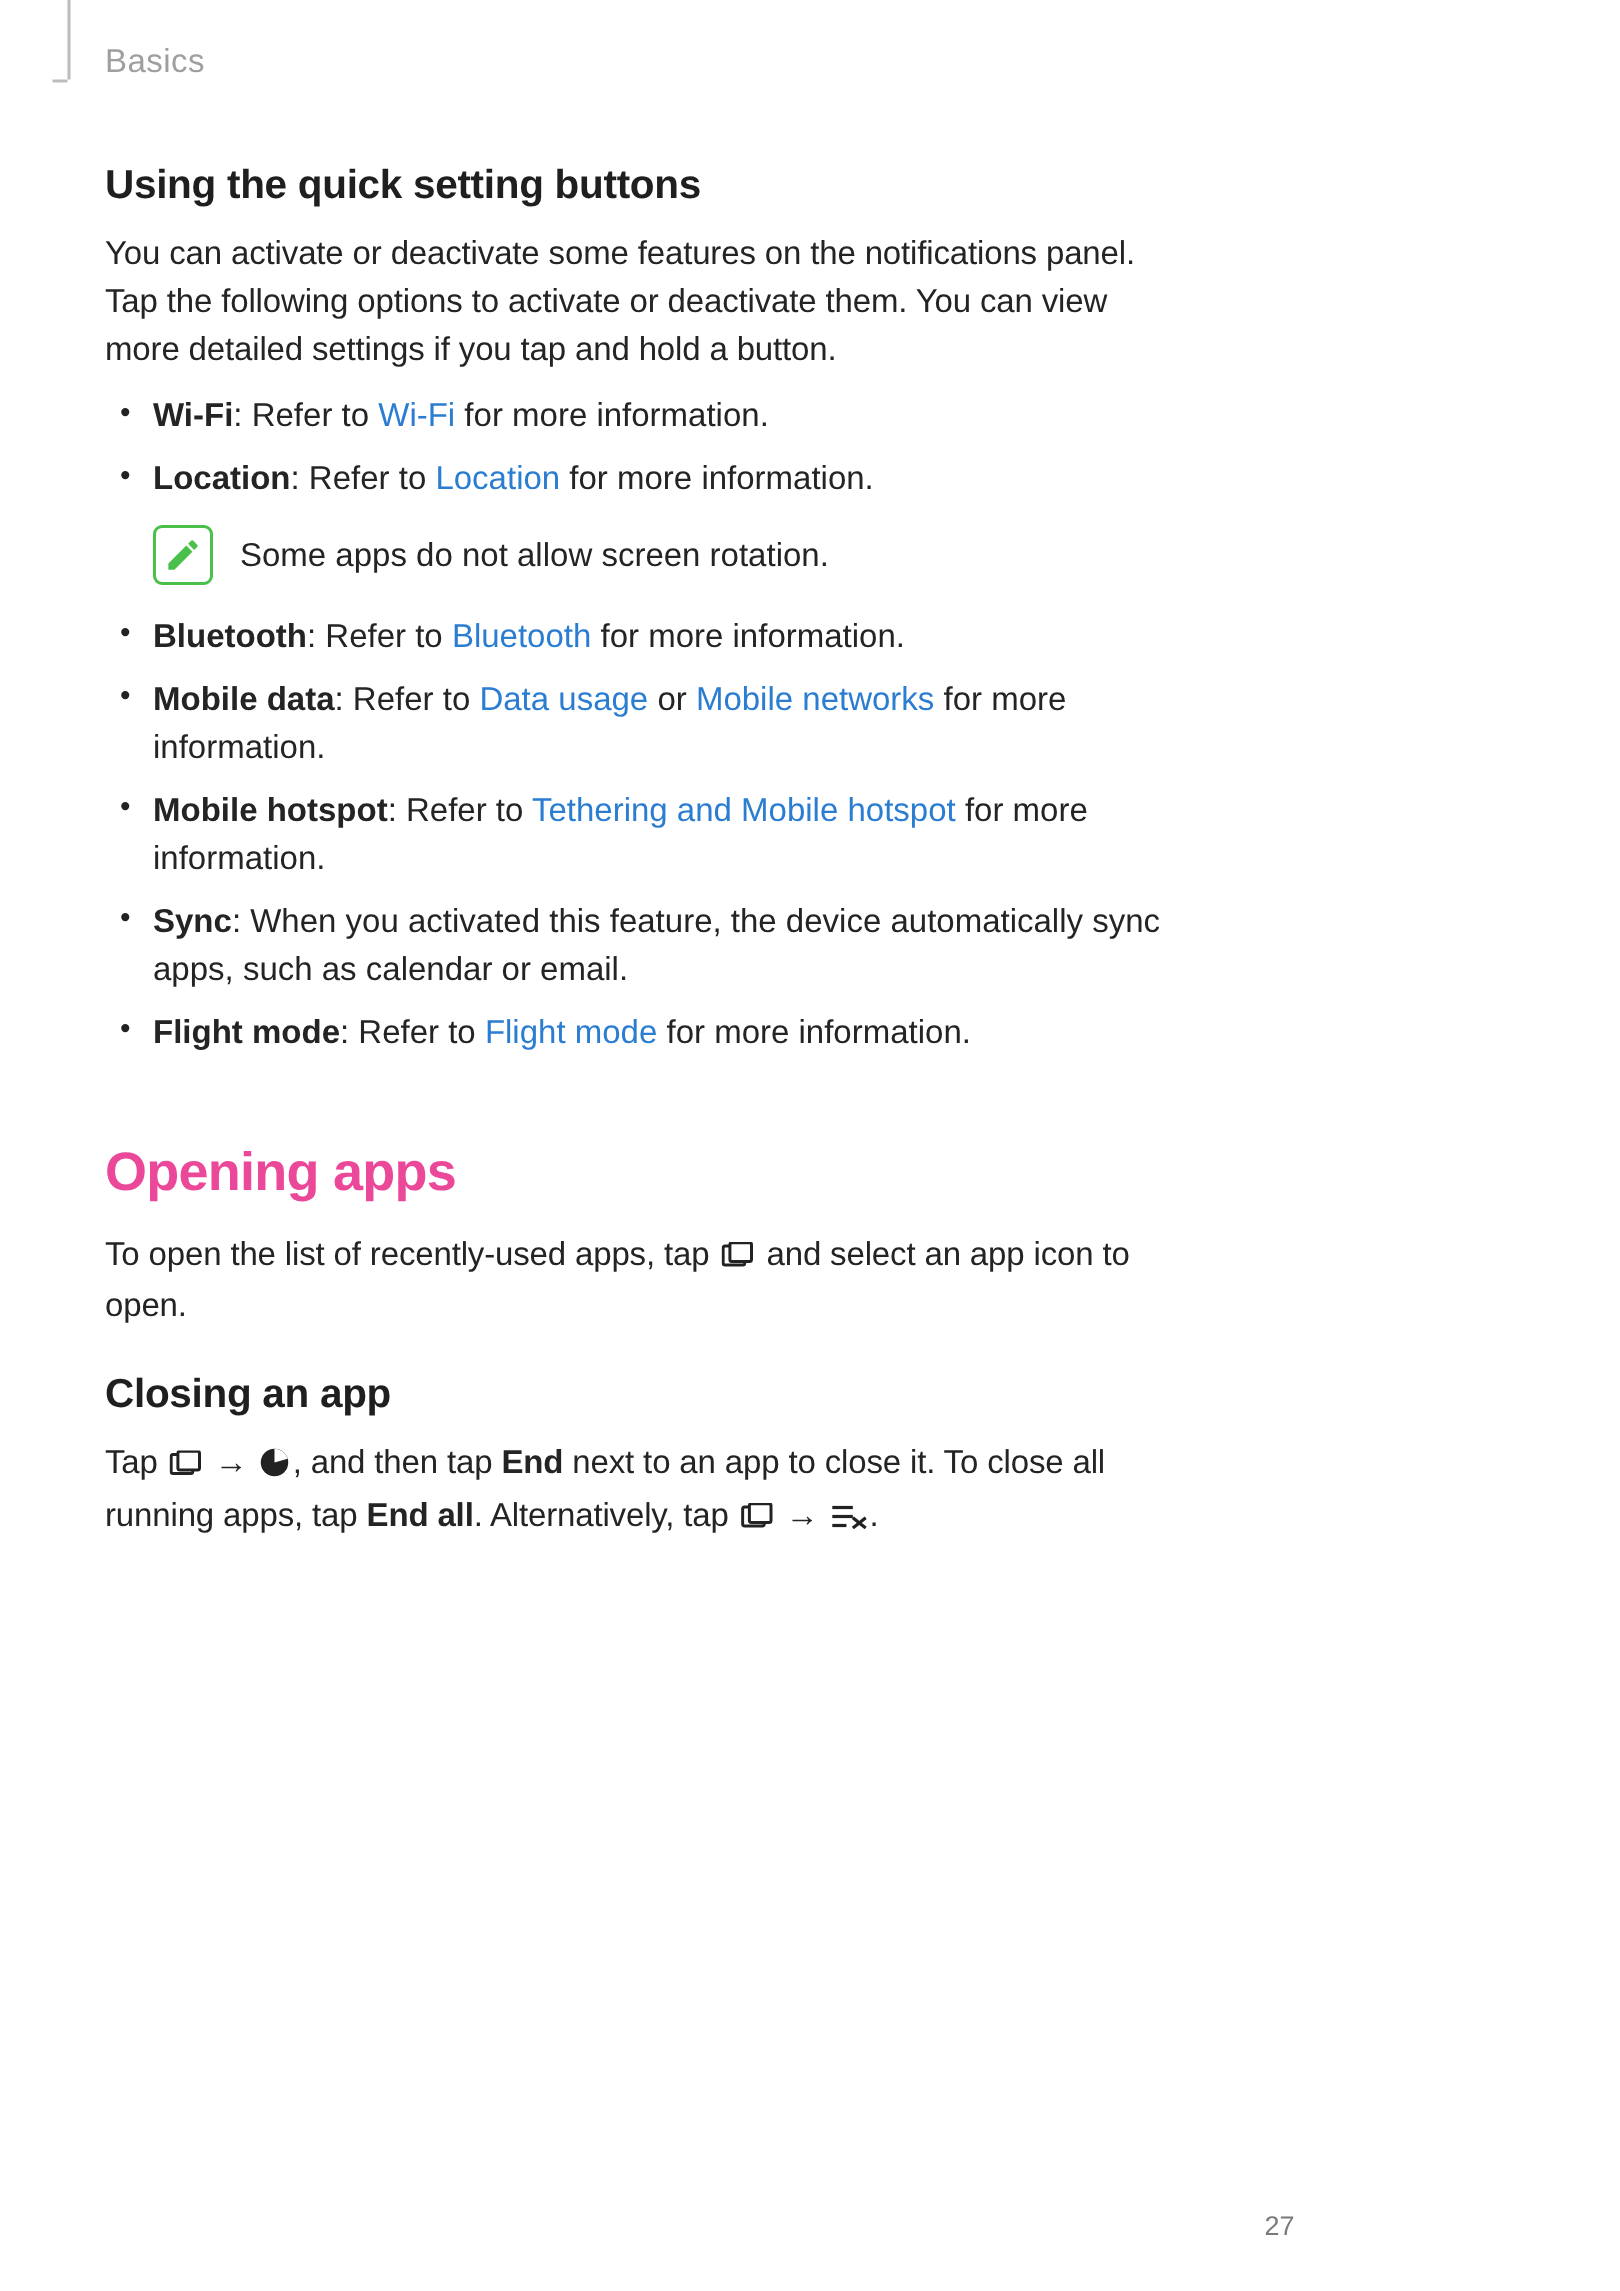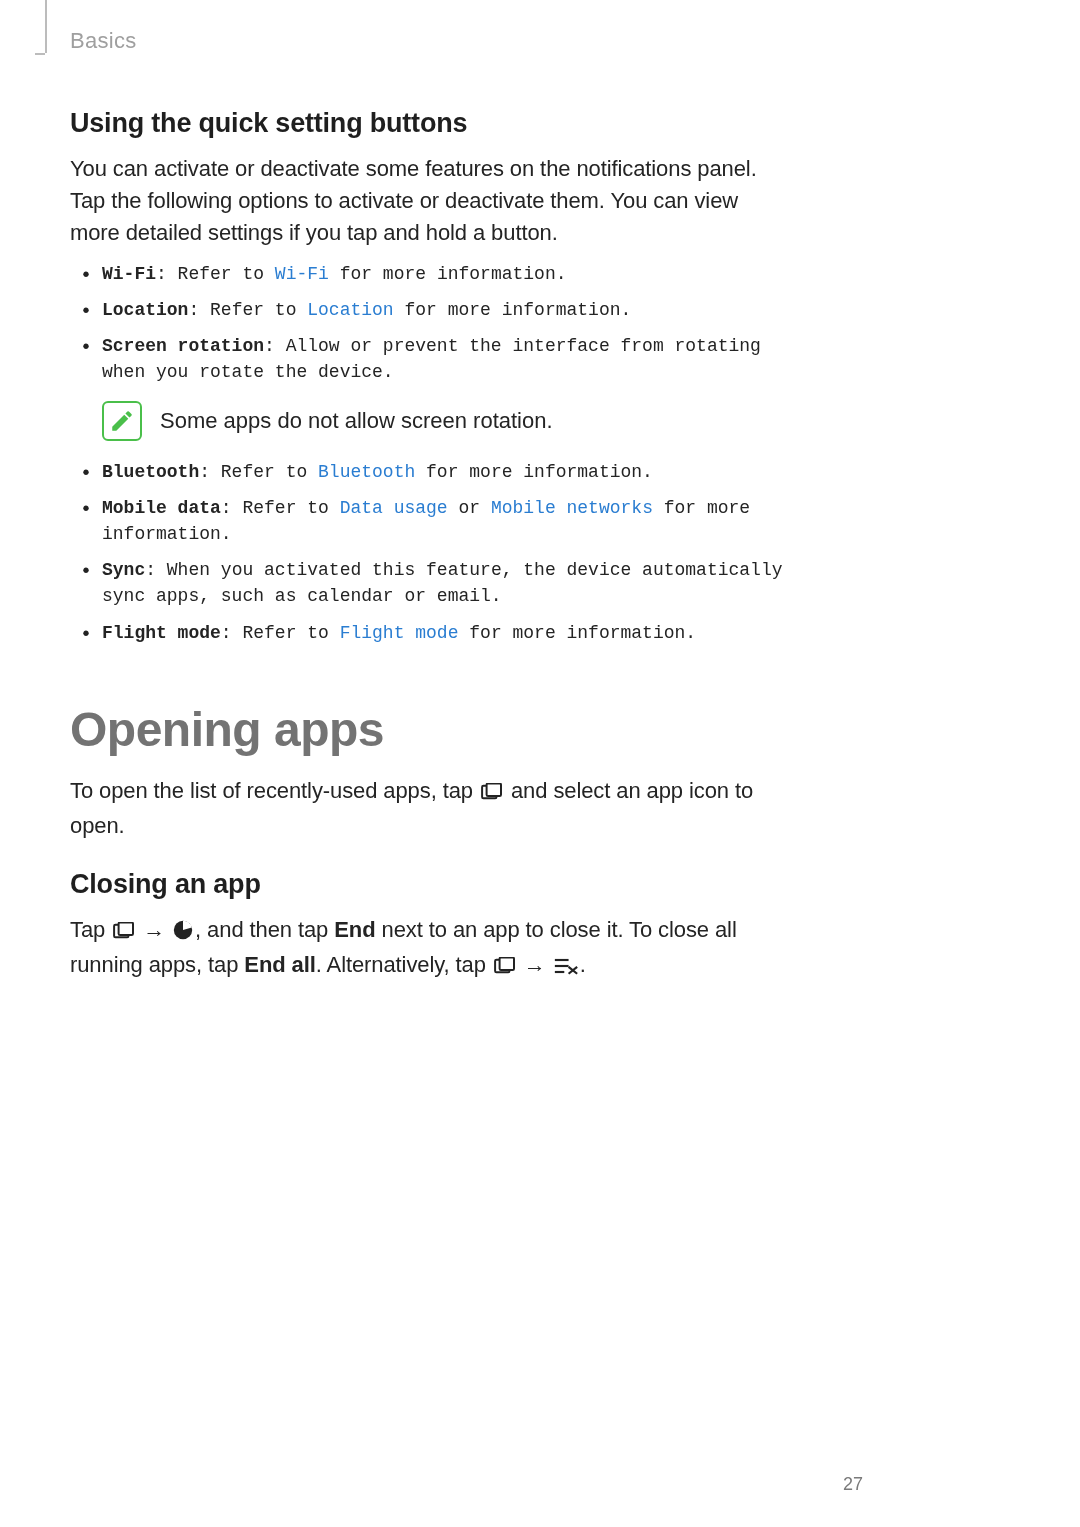--- a/index.html
+++ b/index.html
@@ -5,28 +5,28 @@
   * { box-sizing: border-box; margin: 0; padding: 0; }
   html, body { width: 1080px; height: 1527px; background: #ffffff; font-family: "Segoe UI", "Helvetica Neue", Arial, sans-serif; color: #222; }
   .page { position: relative; width: 863px; height: 1527px; padding: 28px 70px 40px 70px; }
   .header-area { position: relative; height: 30px; margin-bottom: 50px; }
   .header-mark { position: absolute; left: -25px; top: -28px; width: 2px; height: 53px; background: #bcbcbc; }
   .header-mark2 { position: absolute; left: -35px; top: 25px; width: 10px; height: 2px; background: #bcbcbc; }
   .header-label { color: #9f9f9f; font-size: 22px; font-weight: 400; letter-spacing: 0.3px; }
   .h3 { font-size: 27px; font-weight: 700; color: #1f1f1f; margin-bottom: 14px; letter-spacing: -0.2px; }
   .para { font-size: 22px; line-height: 1.45; color: #242424; margin-bottom: 12px; letter-spacing: -0.1px; }
   ul.bullets { list-style: none; padding-left: 32px; margin: 6px 0 16px 0; }
-  ul.bullets > li { position: relative; font-size: 18px; line-height: 1.45; margin-bottom: 10px; color: #242424; font-family: Liberation Mono, monospace; }
+  ul.bullets > li { position: relative; font-size: 22px; line-height: 1.45; margin-bottom: 10px; color: #242424; }
   ul.bullets > li::before { content: "•"; position: absolute; left: -22px; top: 0; font-size: 20px; color: #222; }
   .bold { font-weight: 700; }
   a.link { color: #2a7dd1; text-decoration: none; }
   .note-row { display: flex; align-items: center; gap: 18px; margin: 10px 0 18px 0; padding-left: 32px; }
   .note-icon-box { width: 40px; height: 40px; border: 2px solid #4abf4a; border-radius: 6px; display: flex; align-items: center; justify-content: center; flex-shrink: 0; }
   .note-text { font-size: 22px; color: #242424; }
-  .h1-accent { font-size: 48px; font-weight: 700; color: #737373; margin-top: 56px; margin-bottom: 18px; letter-spacing: -0.5px; }
+  .h1-accent { font-size: 36px; font-weight: 700; color: #ec4899; margin-top: 56px; margin-bottom: 18px; letter-spacing: -0.5px; }
   .inline-icon { display: inline-block; vertical-align: -3px; margin: 0 2px; }
   .arrow { display: inline-block; font-size: 22px; margin: 0 6px; }
   .page-number { position: absolute; bottom: 32px; left: 0; right: 0; text-align: right; font-size: 18px; color: #7a7a7a; }
 </style>
 </head>
 <body>
 
 <div class="page">
 
   <div class="header-area">
@@ -38,40 +38,40 @@
   <h3 class="h3">Using the quick setting buttons</h3>
   <p class="para">You can activate or deactivate some features on the notifications panel. Tap the following options to activate or deactivate them. You can view more detailed settings if you tap and hold a button.</p>
 
   <ul class="bullets">
     <li>
       <span class="bold">Wi-Fi</span><span>: Refer to </span><a class="link" href="#">Wi-Fi</a><span> for more information.</span>
     </li>
     <li>
       <span class="bold">Location</span><span>: Refer to </span><a class="link" href="#">Location</a><span> for more information.</span>
     </li>
-    <li>
-      <span class="bold">Screen rotation</span><span>: Allow or prevent the interface from rotating when you rotate the device.</span>
-    </li>
   </ul>
 
   <div class="note-row">
     <div class="note-icon-box">
       <svg width="26" height="26" viewBox="0 0 24 24">
         <path d="M3 17.25V21h3.75L17.81 9.94l-3.75-3.75L3 17.25zM20.71 7.04a1 1 0 0 0 0-1.41l-2.34-2.34a1 1 0 0 0-1.41 0l-1.83 1.83 3.75 3.75 1.83-1.83z" fill="#4abf4a"></path>
       </svg>
     </div>
     <div class="note-text">Some apps do not allow screen rotation.</div>
   </div>
 
   <ul class="bullets">
     <li>
       <span class="bold">Bluetooth</span><span>: Refer to </span><a class="link" href="#">Bluetooth</a><span> for more information.</span>
     </li>
     <li>
       <span class="bold">Mobile data</span><span>: Refer to </span><a class="link" href="#">Data usage</a><span> or </span><a class="link" href="#">Mobile networks</a><span> for more information.</span>
+    </li>
+    <li>
+      <span class="bold">Mobile hotspot</span><span>: Refer to </span><a class="link" href="#">Tethering and Mobile hotspot</a><span> for more information.</span>
     </li>
     <li>
       <span class="bold">Sync</span><span>: When you activated this feature, the device automatically sync apps, such as calendar or email.</span>
     </li>
     <li>
       <span class="bold">Flight mode</span><span>: Refer to </span><a class="link" href="#">Flight mode</a><span> for more information.</span>
     </li>
   </ul>
 
   <h2 class="h1-accent">Opening apps</h2>

